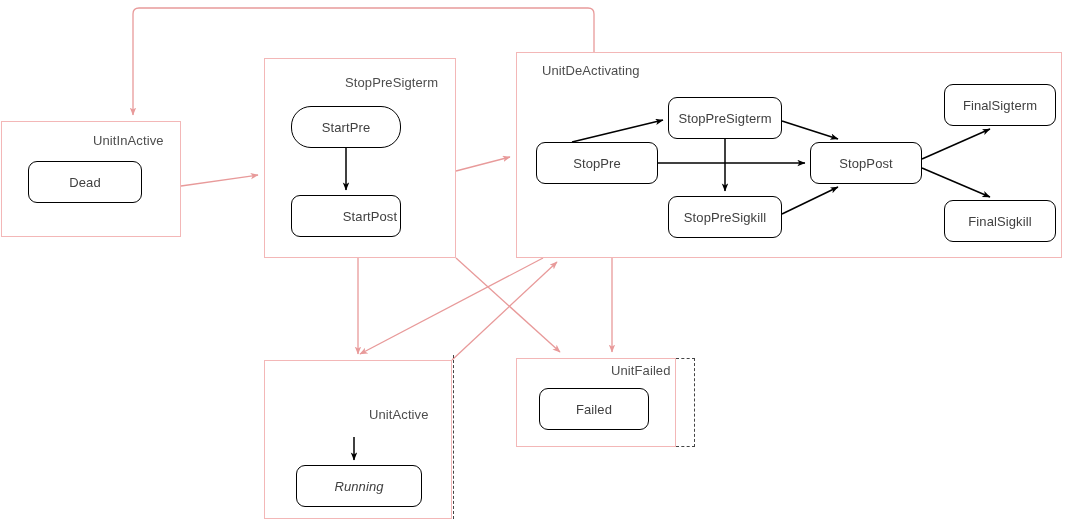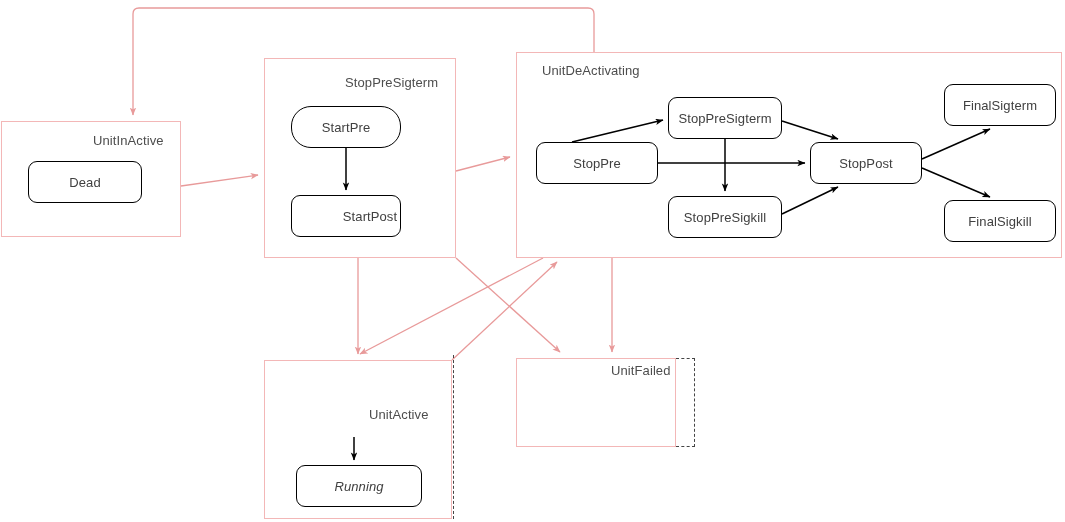--- a/index.html
+++ b/index.html
@@ -164,14 +164,17 @@
 
   <div class="state" style="left:944px; top:200px; width:112px; height:42px;">
     <span>FinalSigkill</span>
   </div>
 
 
   <div class="state" style="left:296px; top:465px; width:126px; height:42px;font-style:italic;">
     <span>Running</span>
   </div>
 
+  <div class="state" style="left:539px; top:388px; width:110px; height:42px;">
+    <span>Failed</span>
+  </div>
 
 </div>
 
 </body></html>

